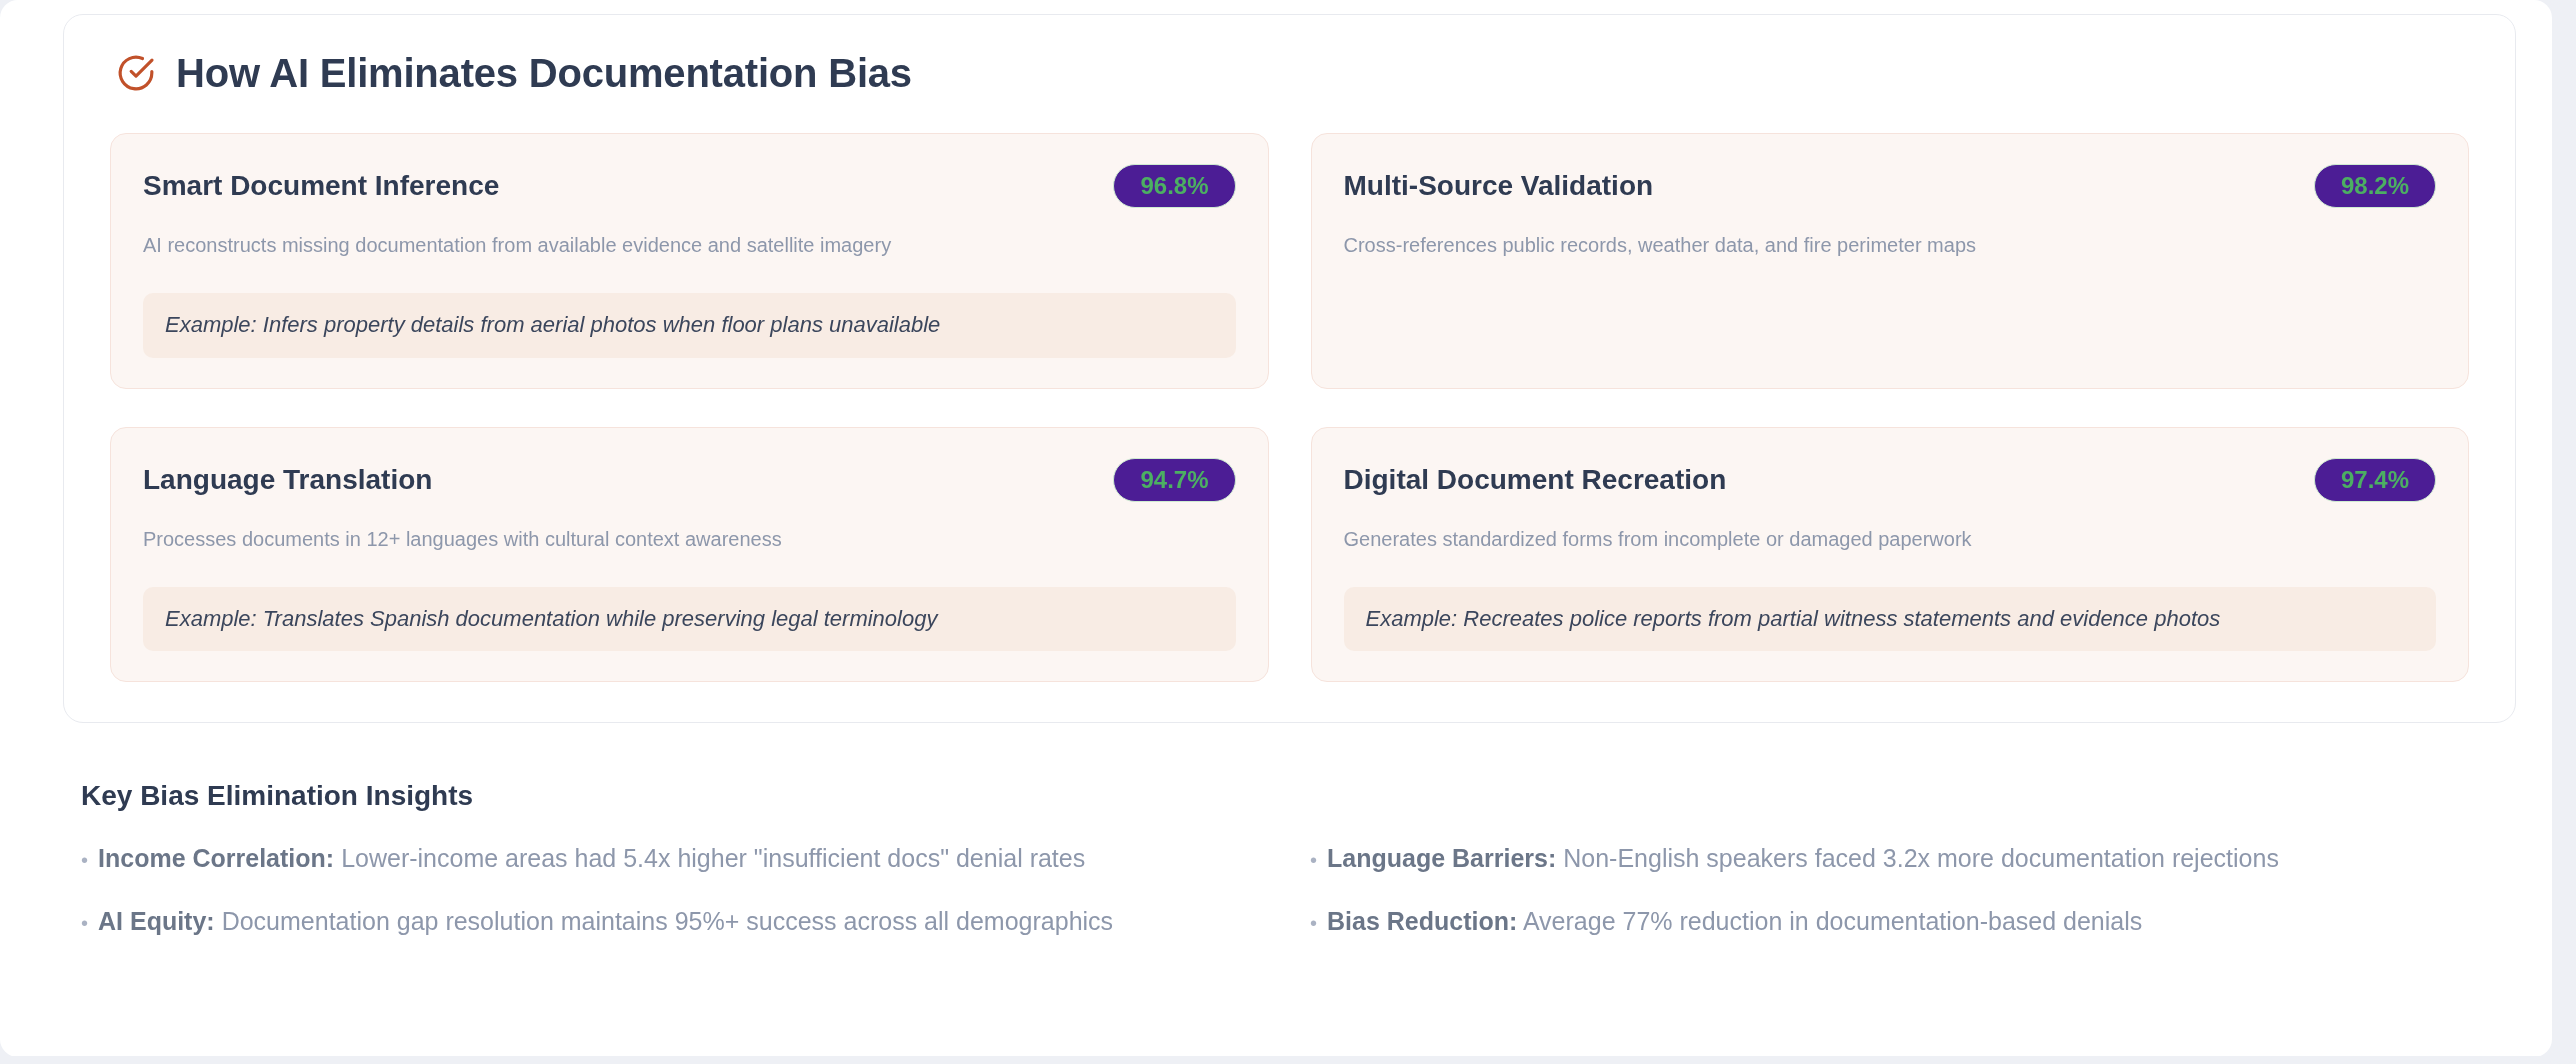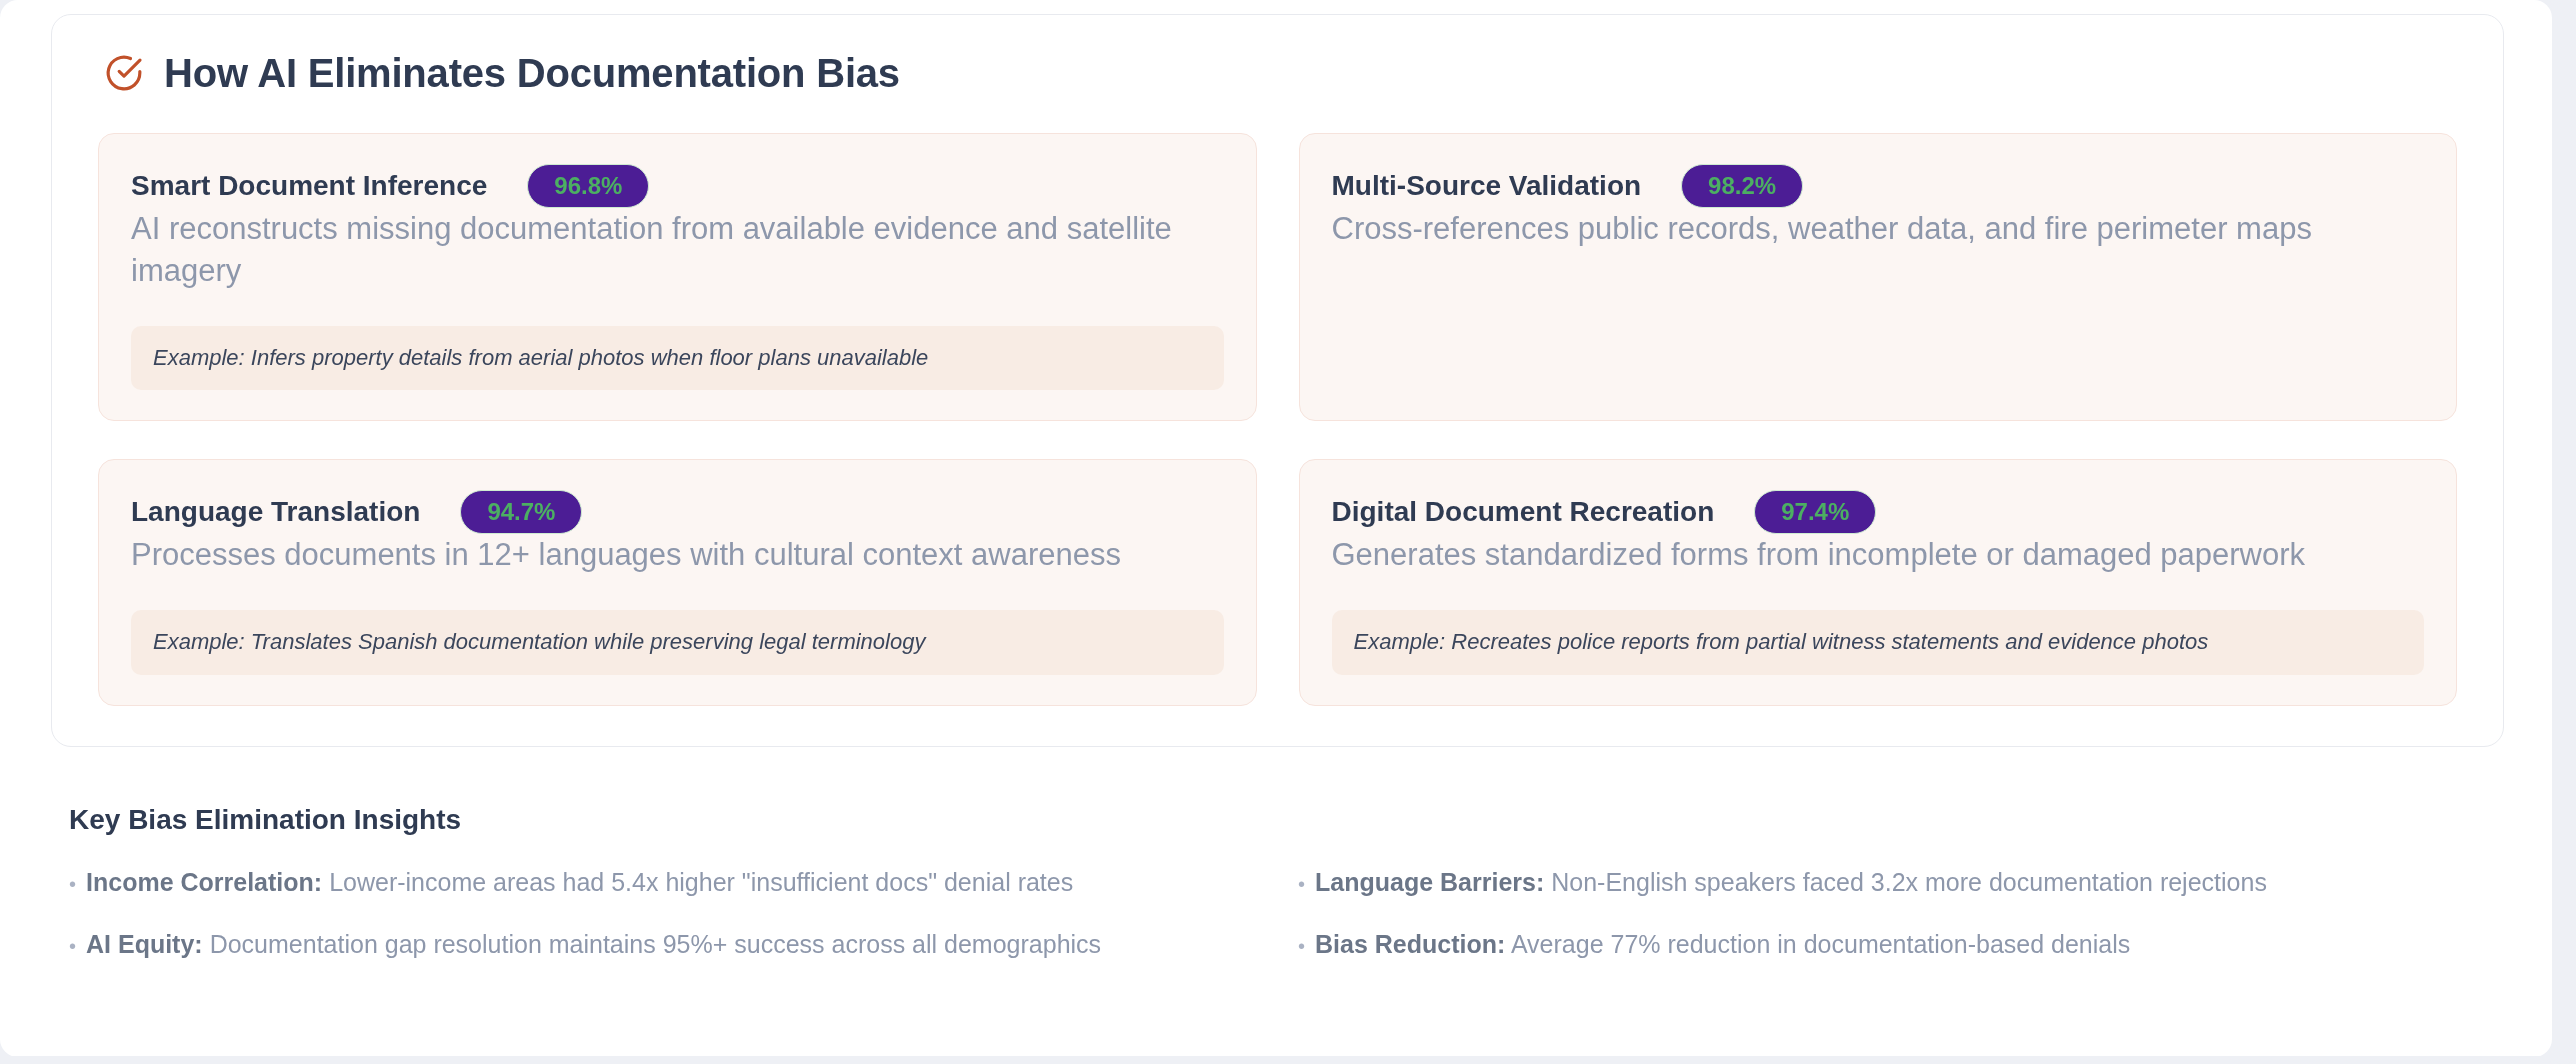--- a/index.html
+++ b/index.html
@@ -19,21 +19,21 @@
     top: 0;
     width: 2552px;
     height: 1057px;
     background: #ffffff;
     border-radius: 18px;
     overflow: hidden;
   }
 
   #page-inner {
     position: absolute;
-    left: 0;
+    left: 12px;
     top: 0;
     width: 2552px;
     padding: 0 51px;
   }
 
   
   #ai-panel {
     margin-top: 14px;
     border: 1.5px solid #e8eaef;
     border-radius: 20px;
@@ -75,21 +75,21 @@
   .feature-card {
     background: #fcf6f3;
     border: 1.5px solid #f6e3dc;
     border-radius: 16px;
     padding: 30px 32px 30px 32px;
   }
 
   .card-top {
     display: flex;
     align-items: center;
-    justify-content: flex-start;
+    justify-content: space-between;
     gap: 40px;
   }
 
   .card-title {
     font-size: 28px;
     font-weight: 700;
     color: #2f3b52;
     line-height: 1.2;
     white-space: nowrap;
   }
@@ -101,21 +101,22 @@
     font-size: 24px;
     font-weight: 700;
     border-radius: 988px;
     padding: 9px 26px;
     line-height: 1;
     white-space: nowrap;
     flex: 0 0 auto;
   }
 
   .card-desc {
-    font-size: 31px;
+    margin-top: 24px;
+    font-size: 20px;
     color: #8d97ab;
     line-height: 1.35;
     font-weight: 400;
   }
 
   .card-example {
     margin-top: 34px;
     background: #f8ece4;
     border-radius: 10px;
     padding: 18px 22px;

